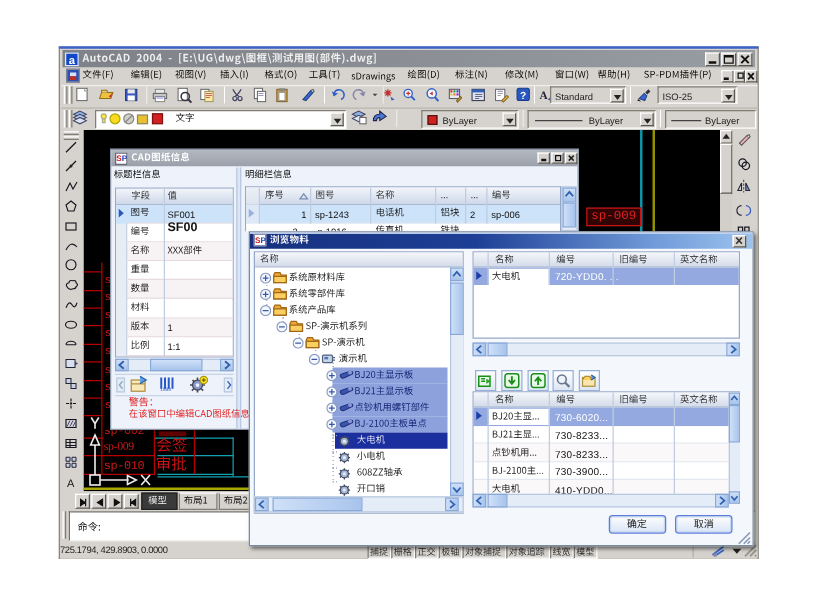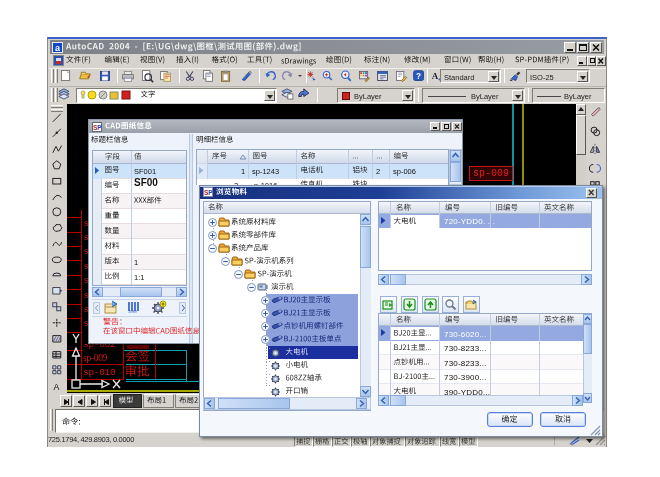--- a/index.html
+++ b/index.html
@@ -1426,21 +1426,21 @@
 <div style="position:absolute;left:379px;top:369.5px;width:204px;height:14.5px;background:#fff;border-bottom:1px solid #e4e8f0;"></div>
 <div style="position:absolute;left:379px;top:384px;width:204px;height:14.5px;background:#fbf8f9;border-bottom:1px solid #e4e8f0;"></div>
 <div style="position:absolute;left:390px;top:314px;width:1px;height:89px;background:#c0ccdf;"></div>
 <div style="position:absolute;left:439px;top:314px;width:1px;height:89px;background:#c0ccdf;"></div>
 <div style="position:absolute;left:490px;top:314px;width:1px;height:89px;background:#c0ccdf;"></div>
 <div style="position:absolute;left:539px;top:314px;width:1px;height:89px;background:#c0ccdf;"></div>
 <div style="position:absolute;left:444px;top:329.5px;width:60px;height:10px;font-size:8px;font-family:'Liberation Sans';letter-spacing:0.2px;color:#fff;">730-6020...</div>
 <div style="position:absolute;left:444px;top:344px;width:60px;height:10px;font-size:8px;font-family:'Liberation Sans';letter-spacing:0.2px;color:#111;">730-8233...</div>
 <div style="position:absolute;left:444px;top:358.5px;width:60px;height:10px;font-size:8px;font-family:'Liberation Sans';letter-spacing:0.2px;color:#111;">730-8233...</div>
 <div style="position:absolute;left:444px;top:373px;width:60px;height:10px;font-size:8px;font-family:'Liberation Sans';letter-spacing:0.2px;color:#111;">730-3900...</div>
-<div style="position:absolute;left:444px;top:387.5px;width:60px;height:10px;font-size:8px;font-family:'Liberation Sans';letter-spacing:0.2px;color:#111;">390-YDD0...</div>
+<div style="position:absolute;left:444px;top:387.5px;width:60px;height:10px;font-size:8px;font-family:'Liberation Sans';letter-spacing:0.2px;color:#111;">410-YDD0...</div>
 <div style="position:absolute;left:583px;top:314px;width:9px;height:89px;background:#e4ecf8;border-left:1px solid #b8c8e0;"></div>
 <div style="position:absolute;left:583px;top:314px;width:9px;height:10px;background:linear-gradient(180deg,#cfe0f8,#a8c4ec);border:1px solid #88a8d8;">
     <svg width="7" height="8">
       <path d="M1 5 l2.5 -3 l2.5 3" stroke="#3060b0" fill="none" stroke-width="1.3"></path>
     </svg>
   </div>
 <div style="position:absolute;left:583px;top:393px;width:9px;height:10px;background:linear-gradient(180deg,#cfe0f8,#a8c4ec);border:1px solid #88a8d8;">
     <svg width="7" height="8">
       <path d="M1 3 l2.5 3 l2.5 -3" stroke="#3060b0" fill="none" stroke-width="1.3"></path>
     </svg>

